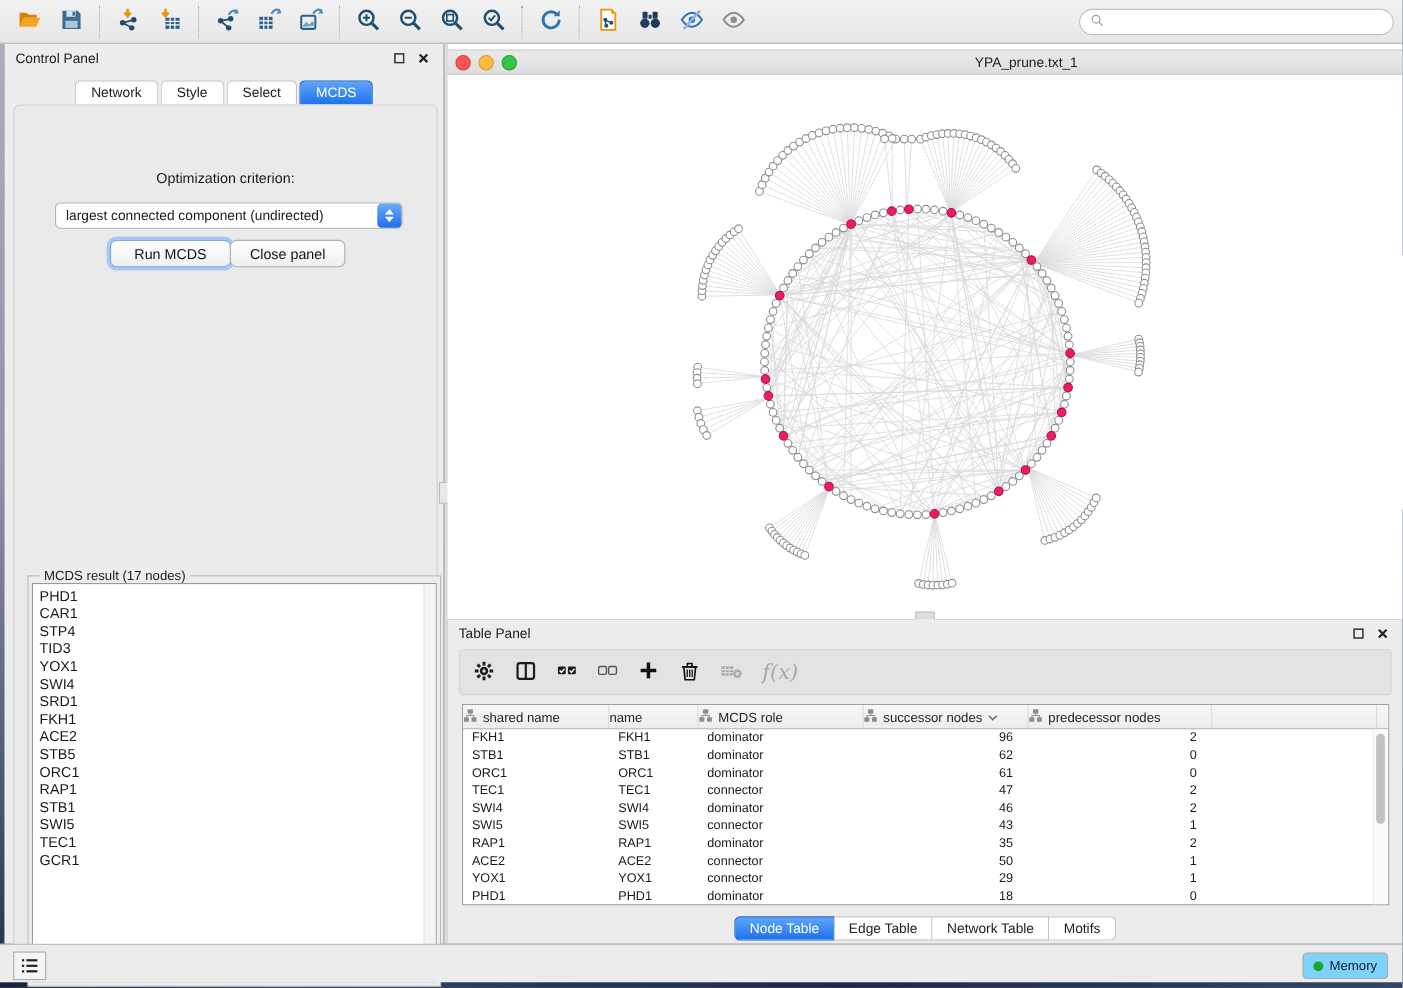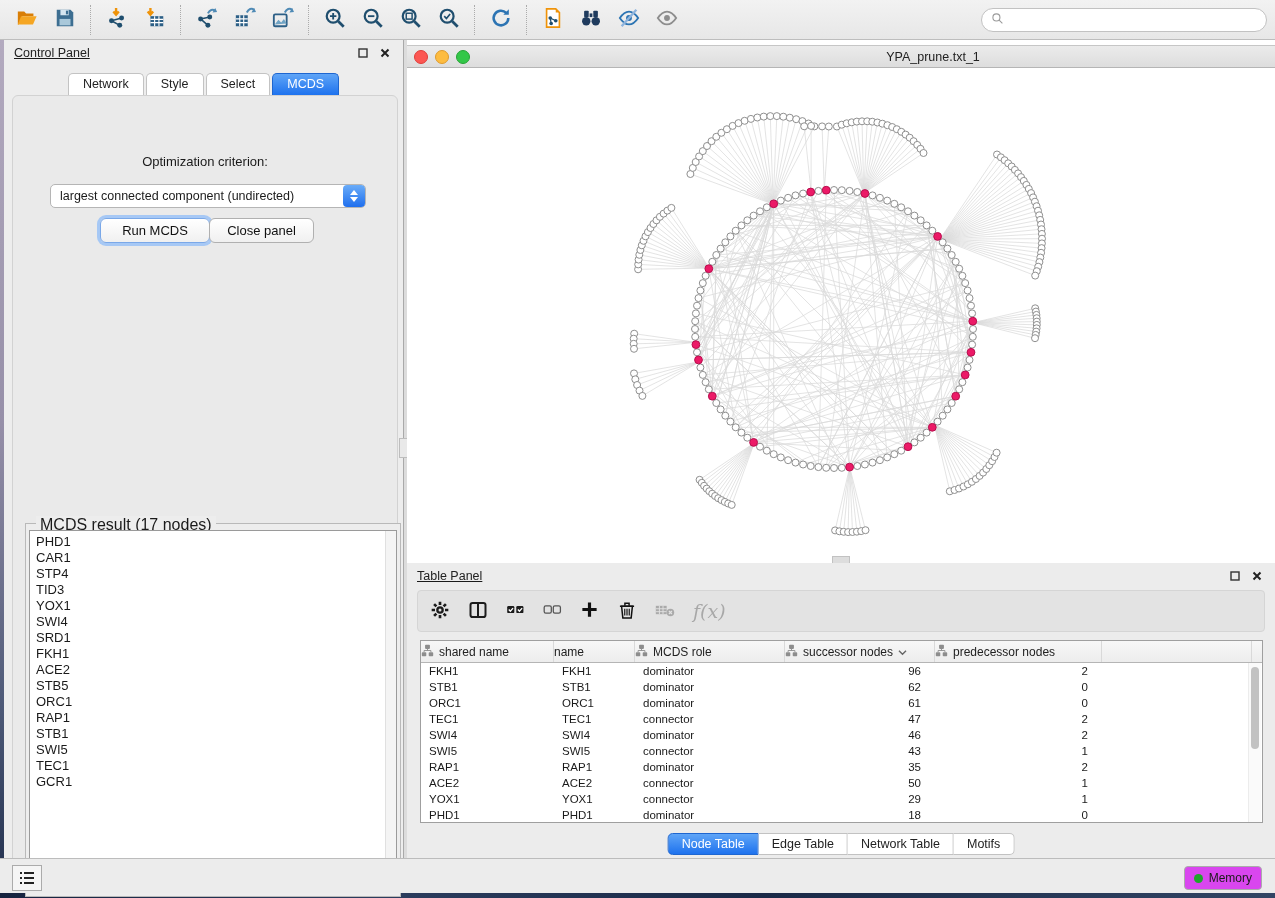--- a/index.html
+++ b/index.html
@@ -1,21 +1,21 @@
 <!DOCTYPE html>
 <html><head>
 <meta charset="utf-8">
 <style>
   html,body{margin:0;padding:0;}
   body{
     width:1275px;height:898px;position:relative;overflow:hidden;
     font-family:"Liberation Sans",sans-serif;font-size:12px;color:#1a1a1a;
     background:linear-gradient(180deg,#3a4a6b 0%,#1b2742 100%);
   }
-  .abs{position:absolute;text-decoration:underline;}
+  .abs{position:absolute;}
   
   #toolbar{left:0;top:0;width:1275px;height:40px;background:linear-gradient(#f2f2f2,#e7e7e7);
     border-bottom:1px solid #bdbdbd;display:flex;align-items:center;padding:0 8px;box-sizing:border-box;}
   .tb-btn{width:38px;height:34px;display:flex;align-items:center;justify-content:center;flex:0 0 auto;}
   .tb-sep{width:1px;height:30px;border-left:1px dotted #ababab;margin:0 6px;flex:0 0 auto;}
   #search-box{margin-left:auto;width:286px;height:24px;background:#fff;border:1px solid #c2c2c2;
     border-radius:13px;display:flex;align-items:center;padding:0 9px;box-sizing:border-box;}
   #search-box input{border:none;outline:none;flex:1;font-size:12px;background:transparent;margin-left:6px;}
   
   #left-strip{left:0;top:40px;width:4px;height:853px;
@@ -41,21 +41,21 @@
   #criterion .val{flex:1;padding-left:9px;font-size:12.5px;white-space:nowrap;}
   #criterion .stepper{width:22px;height:22px;border-radius:4px;background:linear-gradient(#6aacf8,#1f6fee);
     display:flex;flex-direction:column;align-items:center;justify-content:center;gap:2px;margin-right:0px;}
   .tri-up{width:0;height:0;border-left:4px solid transparent;border-right:4px solid transparent;border-bottom:5px solid #fff;}
   .tri-dn{width:0;height:0;border-left:4px solid transparent;border-right:4px solid transparent;border-top:5px solid #fff;}
   .cp-btn{position:absolute;top:122px;height:25px;background:linear-gradient(#ffffff,#f0f0f0);border:1px solid #b0b0b0;
     border-radius:6px;font-size:13px;display:flex;align-items:center;justify-content:center;box-sizing:border-box;color:#111;}
   #run-btn{left:87px;width:110px;box-shadow:0 0 0 3px #a6c8f5;border-color:#7aa8e8;}
   #closep-btn{left:196px;width:105px;}
   #result-group{position:absolute;left:12px;top:427px;width:374px;height:372px;border:1px solid #b9b9b9;background:#ededed;}
-  #result-title{position:absolute;left:10px;top:-8px;background:#ededed;padding:0 4px;font-size:16px;}
+  #result-title{position:absolute;left:10px;top:-8px;background:#ededed;padding:0 4px;font-size:12px;}
   #result-list{position:absolute;left:3px;top:6px;right:3px;bottom:3px;background:#fff;border:1px solid #9a9a9a;overflow:hidden;}
   #result-items{padding:3px 0 0 6px;font-size:13px;line-height:16px;}
   #result-scroll{position:absolute;right:0;top:0;width:10px;height:100%;background:#f4f4f4;border-left:1px solid #e0e0e0;}
   
   #v-splitter{left:404px;top:40px;width:3px;height:818px;background:#dcdcdc;border-right:1px solid #a9a9a9;}
   #v-split-handle{left:399px;top:438px;width:8px;height:18px;background:#e9e9e9;border:1px solid #bdbdbd;}
   #h-split-handle{left:832px;top:556px;width:16px;height:7px;background:#dddddd;border:1px solid #c2c2c2;}
   
   #net-frame{left:407px;top:40px;width:868px;height:523px;background:#fff;}
   #net-titlebar{position:absolute;left:0;top:5px;width:100%;height:23px;background:linear-gradient(#ebebeb,#dddddd);
@@ -81,21 +81,21 @@
   #tp-tabs{position:absolute;left:50%;transform:translateX(-50%);top:270px;display:flex;height:22px;}
   .tp-tab{background:#fff;border:1px solid #c2c2c2;border-left:none;font-size:12.5px;display:flex;align-items:center;
     padding:0 13px;color:#222;}
   .tp-tab:first-child{border-left:1px solid #c2c2c2;border-radius:5px 0 0 5px;}
   .tp-tab:last-child{border-radius:0 5px 5px 0;}
   .tp-tab.active{background:linear-gradient(#5fa5f7,#1e72ee);color:#fff;border-color:#1e66d0;}
   
   #status-bar{left:0;top:858px;width:1275px;height:35px;background:#ececec;border-top:1px solid #bcbcbc;box-sizing:border-box;}
   #list-btn{position:absolute;left:12px;top:6px;width:28px;height:24px;background:#f5f5f5;border:1px solid #ababab;
     display:flex;align-items:center;justify-content:center;}
-  #memory-btn{position:absolute;right:13px;top:7px;height:22px;background:#d946ef;border:1px solid #ababab;border-radius:4px;
+  #memory-btn{position:absolute;right:13px;top:7px;height:22px;background:#7dd3fc;border:1px solid #ababab;border-radius:4px;
     display:flex;align-items:center;padding:0 9px;gap:6px;font-size:12px;}
   #memory-dot{width:9px;height:9px;border-radius:50%;background:#1ea62b;}
 </style>
 </head>
 <body>
 
 <div id="toolbar" class="abs">
   <span id="tb-icons" style="display:flex;align-items:center;">
       <span class="tb-btn">
         <span><svg width="22" height="22" viewBox="0 0 24 24">

